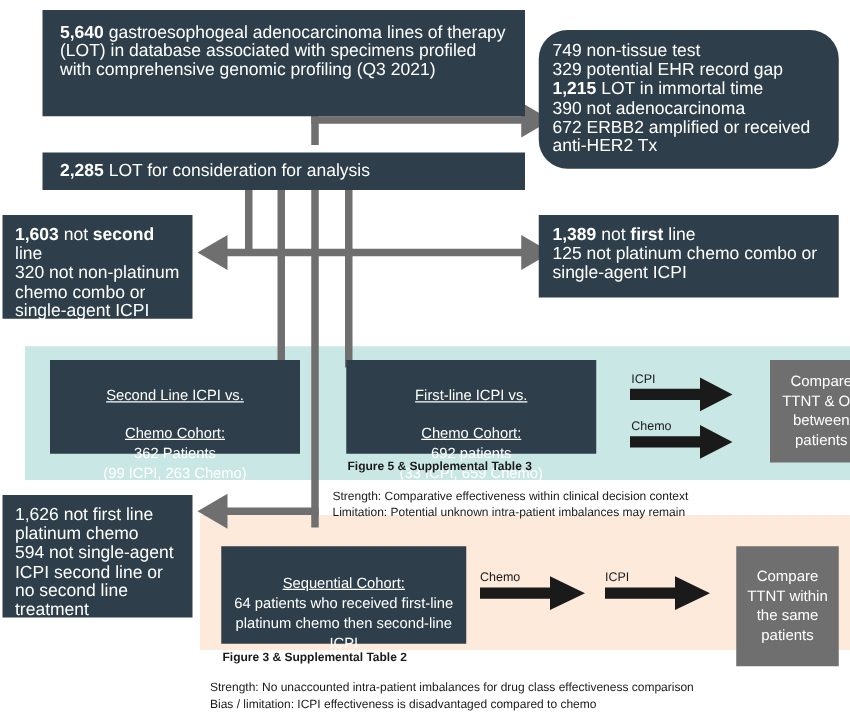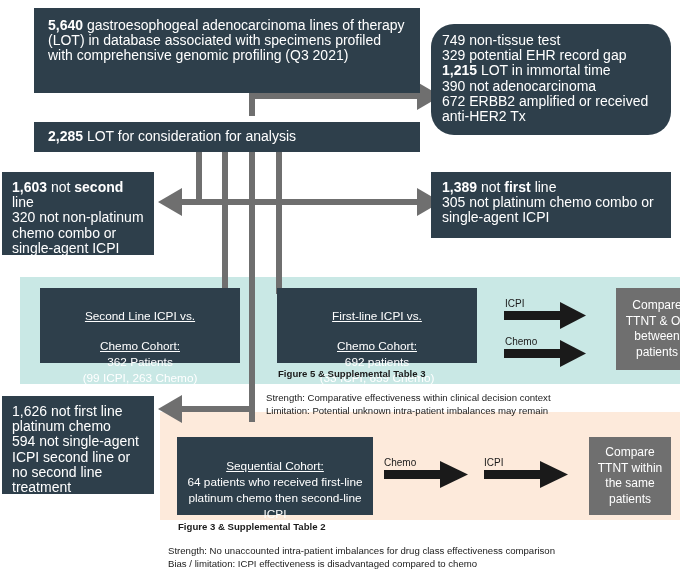--- a/index.html
+++ b/index.html
@@ -134,21 +134,21 @@
     <span style="font-weight:bold;">2,285</span><span> LOT for consideration for analysis</span>
   </div>
 
   <div class="nbox" style="left:2px; top:172px; width:152px; height:83px; padding:8px 10px;">
     <div><span style="font-weight:bold;">1,603</span><span> not </span><span style="font-weight:bold;">second</span><span> line</span></div>
     <div>320 not non-platinum chemo combo or single-agent ICPI</div>
   </div>
 
   <div class="nbox" style="left:431px; top:172px; width:240px; height:66px; padding:8px 11px;">
     <div><span style="font-weight:bold;">1,389</span><span> not </span><span style="font-weight:bold;">first</span><span> line</span></div>
-    <div>305 not platinum chemo combo or single-agent ICPI</div>
+    <div>125 not platinum chemo combo or single-agent ICPI</div>
   </div>
 
   <div class="nbox ctr" style="left:40px; top:288px; width:200px; height:75px; padding:6px 6px; font-size:11.8px; line-height:16px;">
     <div class="u">Second Line ICPI vs.</div>
     <div class="u">Chemo Cohort:</div>
     <div>362 Patients</div>
     <div>(99 ICPI, 263 Chemo)</div>
   </div>
 
   <div class="nbox ctr" style="left:277px; top:288px; width:200px; height:75px; padding:6px 6px; font-size:11.8px; line-height:16px;">
@@ -174,18 +174,18 @@
 
   <div class="nbox ctr" style="left:177px; top:437px; width:196px; height:78px; padding:7px 7px; font-size:11.8px; line-height:16px;">
     <div class="u">Sequential Cohort:</div>
     <div>64 patients who received first-line platinum chemo then second-line ICPI</div>
   </div>
   <div class="caption" style="left:178px; top:521px;">Figure 3 &amp; Supplemental Table 2</div>
 
   <div class="alabel" style="left:384px; top:457px;">Chemo</div>
   <div class="alabel" style="left:484px; top:457px;">ICPI</div>
 
-  <div class="gbox" style="left:589px; top:437px; width:82px; height:78px; padding:4px 5px;">Compare TTNT within the same patients</div>
+  <div class="gbox" style="left:589px; top:437px; width:82px; height:96px; padding:4px 5px;">Compare TTNT within the same patients</div>
 
   <div class="note" style="left:168px; top:545px; width:500px;">Strength: No unaccounted intra-patient imbalances for drug class effectiveness comparison
 Bias / limitation: ICPI effectiveness is disadvantaged compared to chemo</div>
 
 </div>
 
 </body></html>

